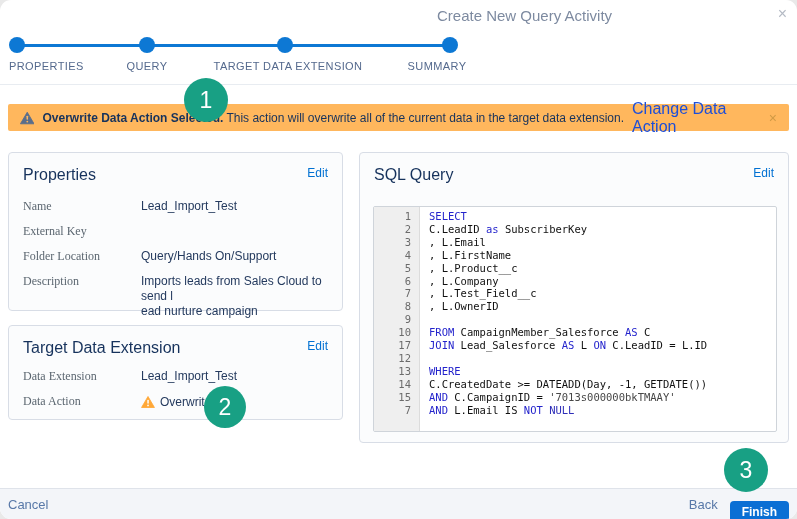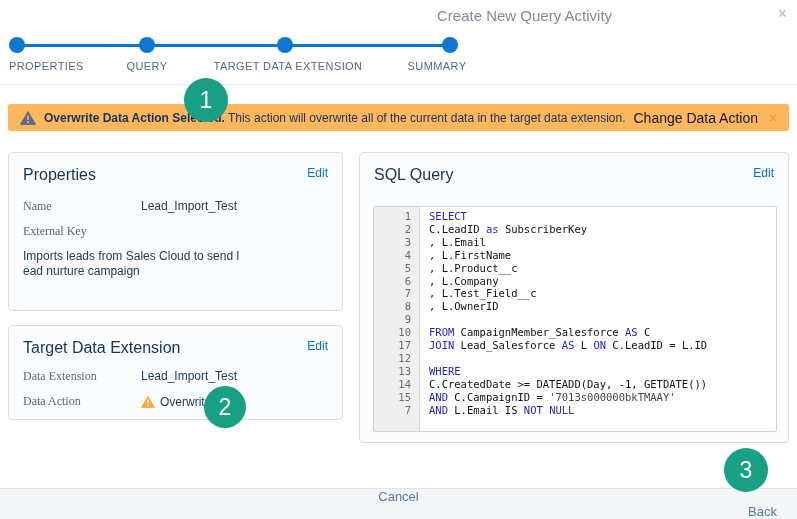--- a/index.html
+++ b/index.html
@@ -1,35 +1,35 @@
 <!DOCTYPE html>
 <html><head>
 <meta charset="utf-8">
 <style>
   * { margin:0; padding:0; box-sizing:border-box; }
   body { background:#e9e9e9; font-family:"Liberation Sans", sans-serif; }
-  .stage { position:relative; width:797px; height:519px; background:#ffffff; overflow:hidden; }
+  .stage { position:relative; width:797px; height:519px; background:#ffffff; overflow:hidden;border-radius:11px; }
 
   
   .modal-title { position:absolute; left:437px; top:7px; font-size:15px; color:#7d8aa0; }
   .modal-close { position:absolute; right:10px; top:4px; font-size:16px; color:#b4bac4; cursor:pointer; line-height:20px; }
 
   
   .wiz-line { position:absolute; left:17px; top:44px; width:433px; height:3px; background:#0d78d4; }
   .wiz-dot { position:absolute; top:37px; width:16px; height:16px; border-radius:50%; background:#0d78d4; }
   .wiz-label { position:absolute; top:60px; font-size:11px; color:#54698d; letter-spacing:.4px; white-space:nowrap; }
   .wiz-label.centered { transform:translateX(-50%); }
   .header-divider { position:absolute; left:0; top:84px; width:797px; height:1px; background:#e8ecf1; }
 
   
   .banner { position:absolute; left:8px; top:104px; width:781px; height:27px; background:#ffb75d;
             border-radius:2px; display:flex; align-items:center; padding:0 12px; gap:8px; }
   .banner .txt { font-size:12px; color:#16325c; white-space:nowrap; }
   .banner .txt b { margin-right:3px; }
-  .banner .lnk { font-size:14px; color:#0f172a; cursor:pointer; }
+  .banner .lnk { font-size:16px; color:#1d4ed8; cursor:pointer; }
   .banner-close { margin-left:auto; color:#d19a45; font-size:14px; cursor:pointer; }
 
   
   .card { position:absolute; background:#fbfcfd; border:1px solid #d8dde6; border-radius:4px; padding:13px 14px; }
   .card-props  { left:8px;   top:152px; width:335px; height:159px; }
   .card-target { left:8px;   top:325px; width:335px; height:95px;  }
   .card-sql    { left:359px; top:152px; width:430px; height:291px; }
   .card-head { display:flex; justify-content:space-between; align-items:flex-start; margin-bottom:15px; }
   .card-title { font-size:16px; color:#16325c; font-weight:400; }
   .edit-link { font-size:12px; color:#0070d2; cursor:pointer; }
@@ -46,21 +46,21 @@
   .gutter { width:46px; flex:0 0 46px; background:#efefef; border-right:1px solid #dcdcdc;
             padding:3px 8px 0 0; text-align:right; color:#6b6b6b; }
   .codecol { flex:1; padding:3px 0 0 9px; white-space:pre; color:#111; }
   .tok-k { color:#2424cc; }
   .tok-p { color:#111111; }
   .tok-s { color:#474747; }
   .tok-a { color:#2e2eb8; }
 
   
   .footer { position:absolute; left:0; top:488px; width:797px; height:31px; background:#f3f5f9;
-            border-top:1px solid #dfe3ea; display:flex; align-items:center; padding:0 8px;flex-direction:column; }
+            border-top:1px solid #dfe3ea; display:flex; align-items:center; padding:0 8px; }
   .cancel-link { font-size:13px; color:#5878a8; cursor:pointer; }
   .back-link { margin-left:auto; font-size:13px; color:#5878a8; cursor:pointer; margin-right:12px; }
   .finish-btn { background:#0b6fd4; color:#ffffff; font-size:12px; font-weight:bold; border:none;
                 border-radius:4px; height:23px; padding:0 12px; cursor:pointer; font-family:"Liberation Sans", sans-serif;margin-top:16px; }
 
   
   .ann { position:absolute; width:44px; height:44px; border-radius:50%; background:#18a084; color:#ffffff;
          font-size:23px; display:flex; align-items:center; justify-content:center; z-index:20; }
   .ann-1 { left:184px; top:78px; }
   .ann-2 { left:204px; top:386px; width:42px; height:42px; }
@@ -103,20 +103,25 @@
     </div>
     <div class="frow">
       <span class="lbl">Name</span>
       <span class="val">Lead_Import_Test</span>
     </div>
     <div class="frow">
       <span class="lbl">External Key</span>
       <span class="val"></span>
     </div>
     <div class="frow">
+      <span class="lbl">Folder Location</span>
+      <span class="val">Query/Hands On/Support</span>
+    </div>
+    <div class="frow">
+      <span class="lbl">Description</span>
       <span class="val val-lines">
         <span>Imports leads from Sales Cloud to send l</span>
         <span>ead nurture campaign</span>
       </span>
     </div>
   </div>
 
   <div class="card card-target">
     <div class="card-head" style="margin-bottom:12px;">
       <span class="card-title">Target Data Extension</span>

